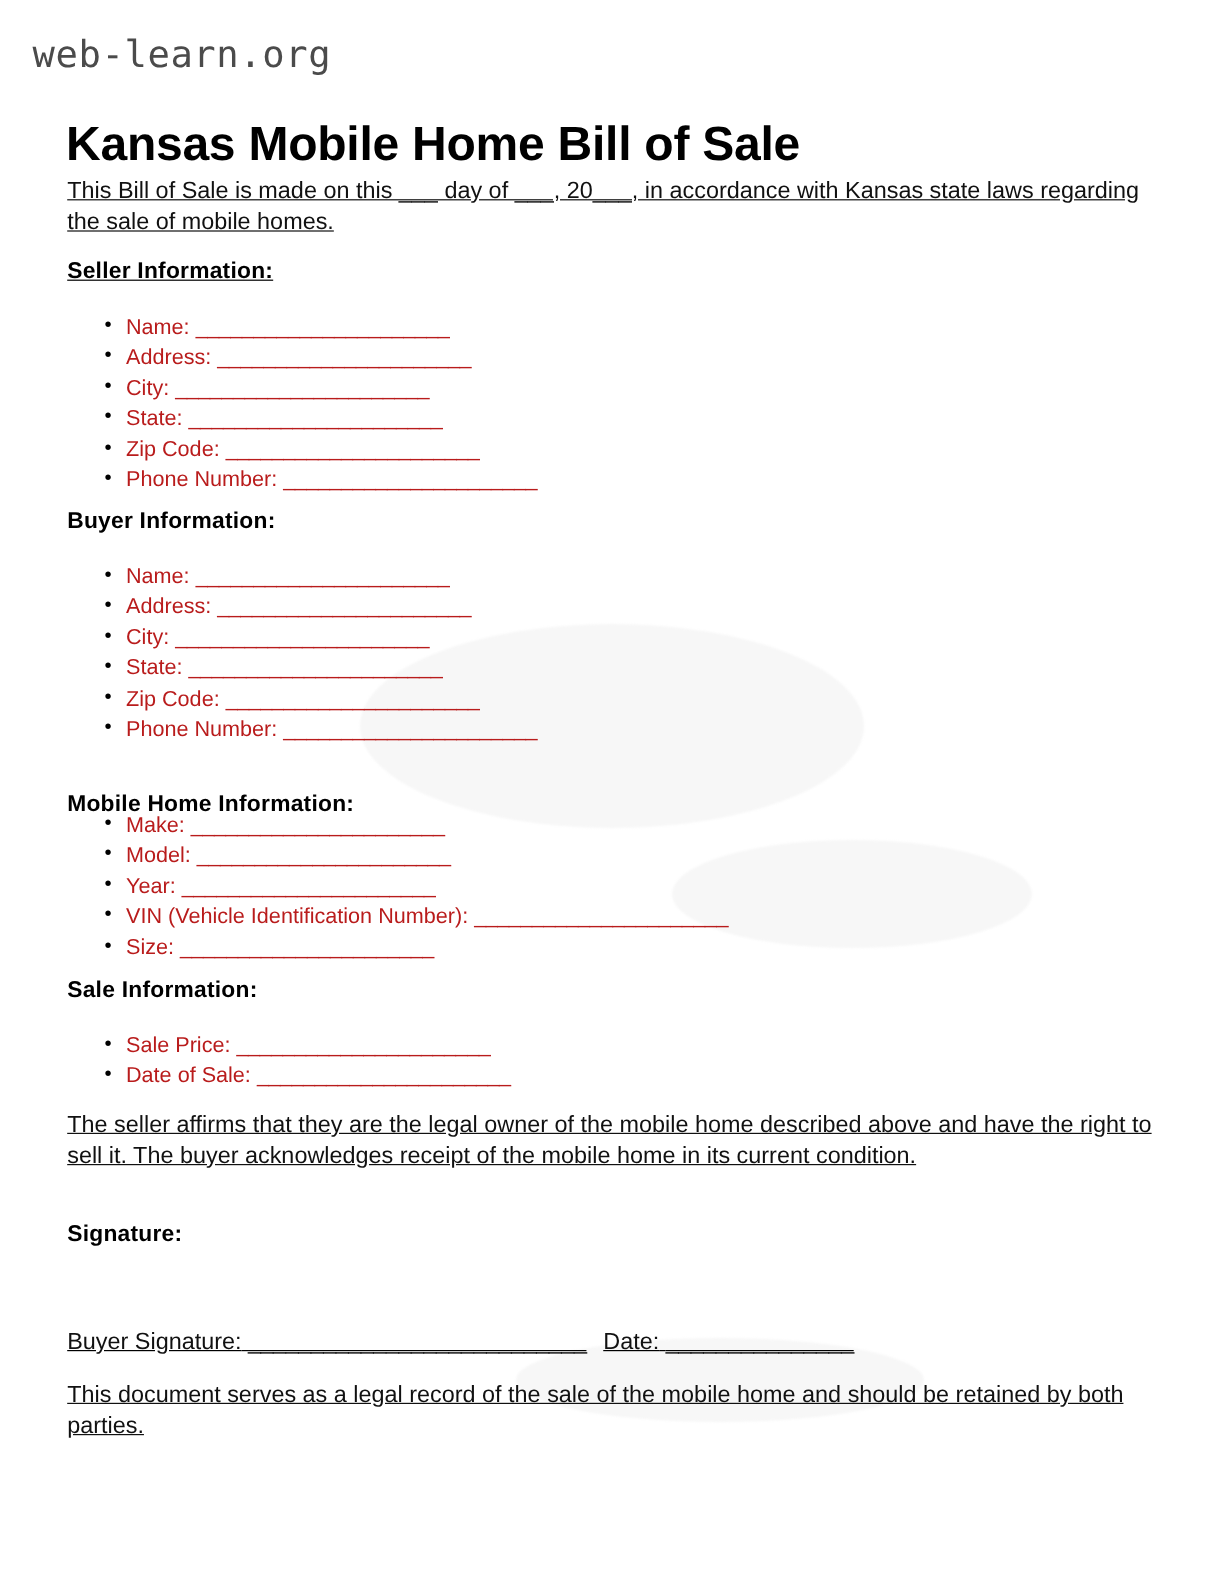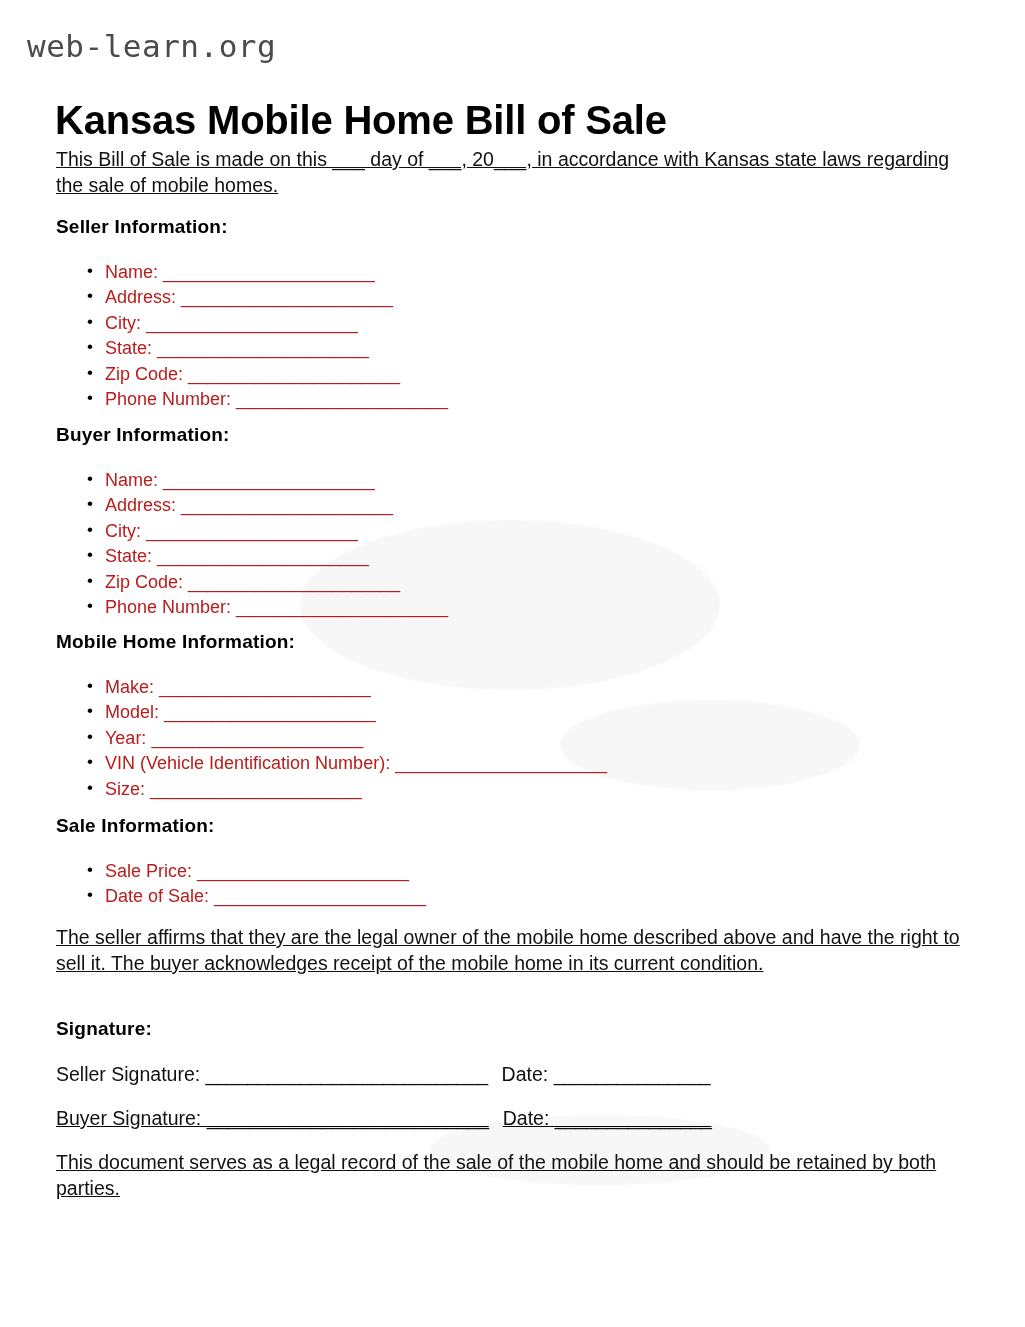--- a/index.html
+++ b/index.html
@@ -123,21 +123,21 @@
   <div class="bg-wash c"></div>
 
   <div class="watermark">web-learn.org</div>
 
   <h1 class="doc-title">Kansas Mobile Home Bill of Sale</h1>
 
   <div class="body-block" style="top:147px;">
     <p class="para">This Bill of Sale is made on this ___ day of ___, 20___, in accordance with Kansas state laws regarding the sale of mobile homes.</p>
   </div>
 
-  <div class="body-block" style="top:216px;">
+  <div class="body-block" style="top:216px;text-decoration:underline;">
     <h2 class="section-head">Seller Information:</h2>
   </div>
   <div class="body-block" style="top:260px;">
     <ul class="fields">
       <li><span>Name:</span> <span class="blank">______________________</span></li>
       <li><span>Address:</span> <span class="blank">______________________</span></li>
       <li><span>City:</span> <span class="blank">______________________</span></li>
       <li><span>State:</span> <span class="blank">______________________</span></li>
       <li><span>Zip Code:</span> <span class="blank">______________________</span></li>
       <li><span>Phone Number:</span> <span class="blank">______________________</span></li>
@@ -151,21 +151,21 @@
     <ul class="fields">
       <li><span>Name:</span> <span class="blank">______________________</span></li>
       <li><span>Address:</span> <span class="blank">______________________</span></li>
       <li><span>City:</span> <span class="blank">______________________</span></li>
       <li><span>State:</span> <span class="blank">______________________</span></li>
       <li><span>Zip Code:</span> <span class="blank">______________________</span></li>
       <li><span>Phone Number:</span> <span class="blank">______________________</span></li>
     </ul>
   </div>
 
-  <div class="body-block" style="top:631px;">
+  <div class="body-block" style="top:660px;">
     <h2 class="section-head">Mobile Home Information:</h2>
   </div>
   <div class="body-block" style="top:675px;">
     <ul class="fields">
       <li><span>Make:</span> <span class="blank">______________________</span></li>
       <li><span>Model:</span> <span class="blank">______________________</span></li>
       <li><span>Year:</span> <span class="blank">______________________</span></li>
       <li><span>VIN (Vehicle Identification Number):</span> <span class="blank">______________________</span></li>
       <li><span>Size:</span> <span class="blank">______________________</span></li>
     </ul>
@@ -182,27 +182,20 @@
   </div>
 
   <div class="body-block" style="top:925px;">
     <p class="para">The seller affirms that they are the legal owner of the mobile home described above and have the right to sell it. The buyer acknowledges receipt of the mobile home in its current condition.</p>
   </div>
 
   <div class="body-block" style="top:1018px;">
     <h2 class="section-head">Signature:</h2>
   </div>
 
-  <div class="body-block" style="top:1062px;">
-    <div class="sig-row">
-      <span>Seller Signature:</span>
-      <span class="blank">___________________________</span><span class="sig-gap"></span><span>Date:</span>
-      <span class="blank">_______________</span>
-    </div>
-  </div>
 
   <div class="body-block" style="top:1106px;text-decoration:underline;">
     <div class="sig-row">
       <span>Buyer Signature:</span>
       <span class="blank">___________________________</span><span class="sig-gap"></span><span>Date:</span>
       <span class="blank">_______________</span>
     </div>
   </div>
 
   <div class="body-block" style="top:1150px;">

